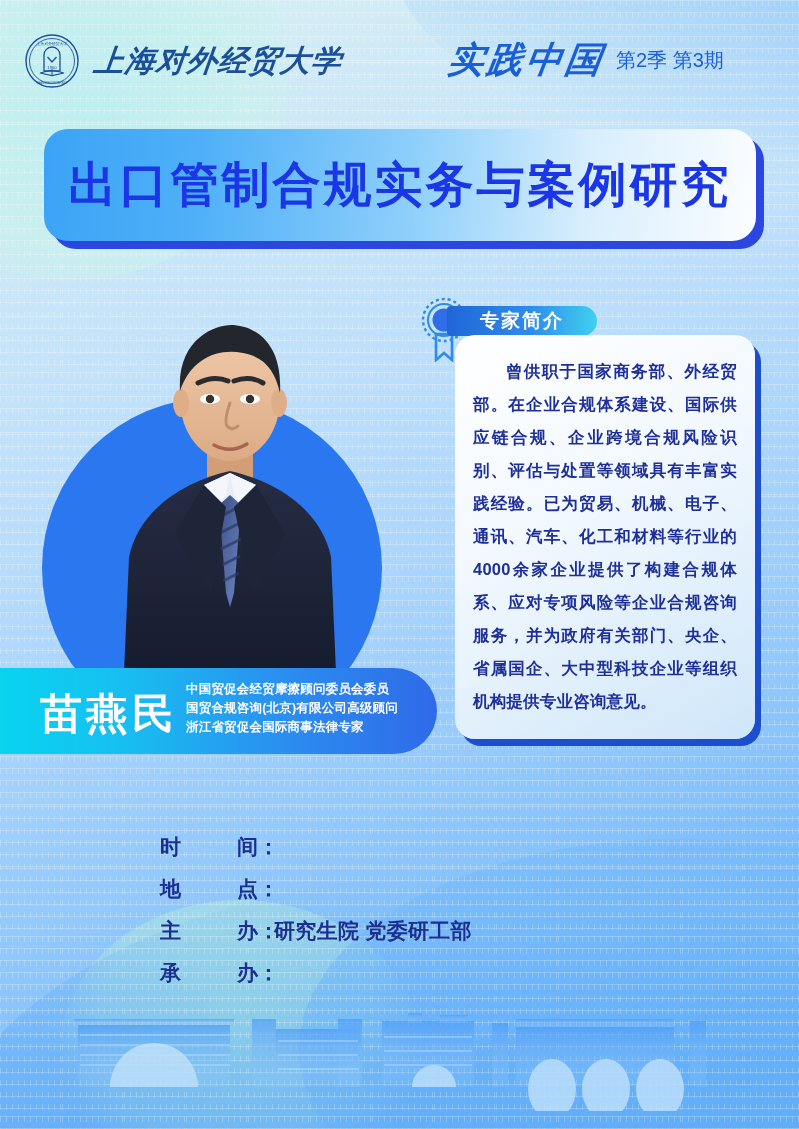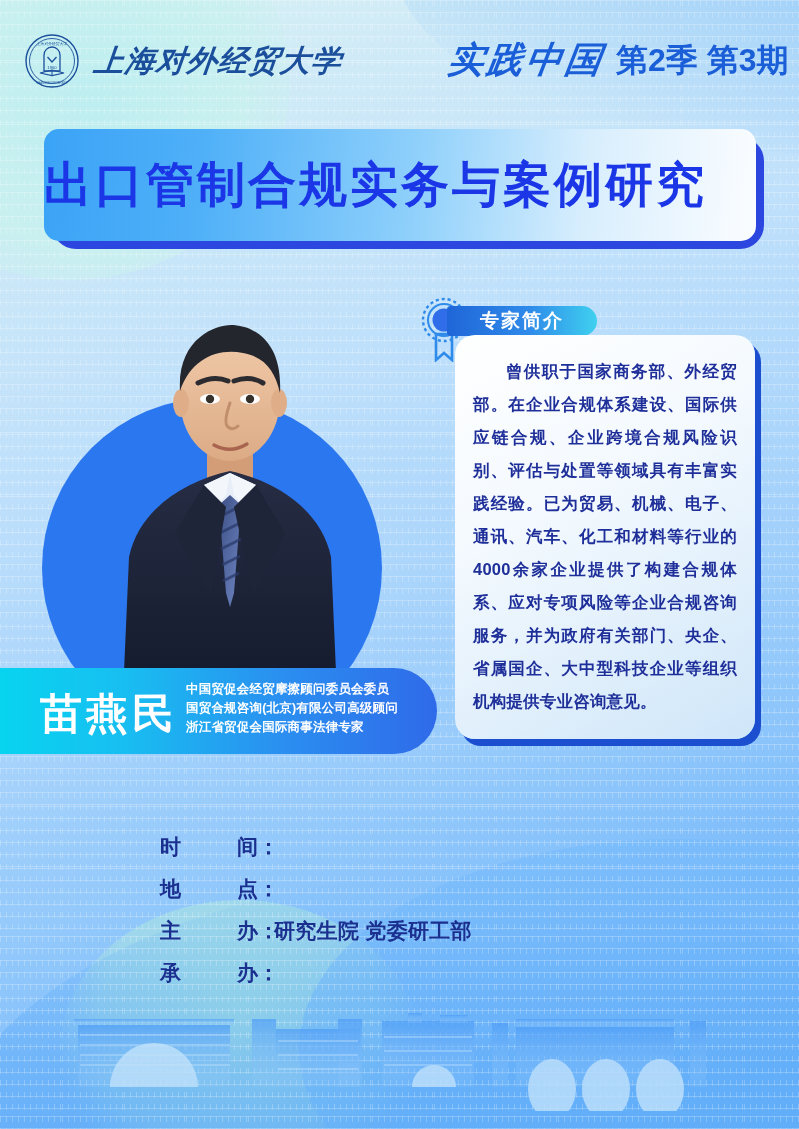--- a/index.html
+++ b/index.html
@@ -62,33 +62,33 @@
     font-family:"Liberation Serif","DejaVu Serif",serif;
     letter-spacing:1px;transform:skewX(-6deg);white-space:nowrap;
   }
   .series-wrap{position:absolute;left:448px;top:36px;display:flex;align-items:center;gap:12px;}
   .series-name{
     font-size:36px;font-weight:700;font-style:italic;color:#1b5fd8;
     font-family:"Liberation Serif","DejaVu Serif",serif;
     letter-spacing:3px;white-space:nowrap;transform:skewX(-8deg);
   }
   .series-ep{
-    font-size:32px;font-weight:700;color:#1b5fd8;white-space:nowrap;letter-spacing:0px;
+    font-size:20px;font-weight:400;color:#1b5fd8;white-space:nowrap;letter-spacing:0px;
   }
 
   
   .title-shadow{
     position:absolute;left:52px;top:137px;width:712px;height:112px;
     border-radius:24px;background:#2b47e0;
   }
   .title-banner{
     position:absolute;left:44px;top:129px;width:712px;height:112px;
-    border-radius:15px;
+    border-radius:24px;
     background:linear-gradient(95deg,#3ba3f6 0%,#4fb0f8 22%,#8fd0fb 52%,#d8eefd 76%,#fbfdff 100%);
-    display:flex;align-items:center;
+    display:flex;align-items:center;justify-content:center;
   }
   .title-text{
     font-size:48px;font-weight:700;color:#1b36e6;letter-spacing:3px;
     white-space:nowrap;
   }
 
   
   .portrait-circle{
     position:absolute;left:42px;top:398px;width:340px;height:340px;
     border-radius:50%;background:#2b77ef;

